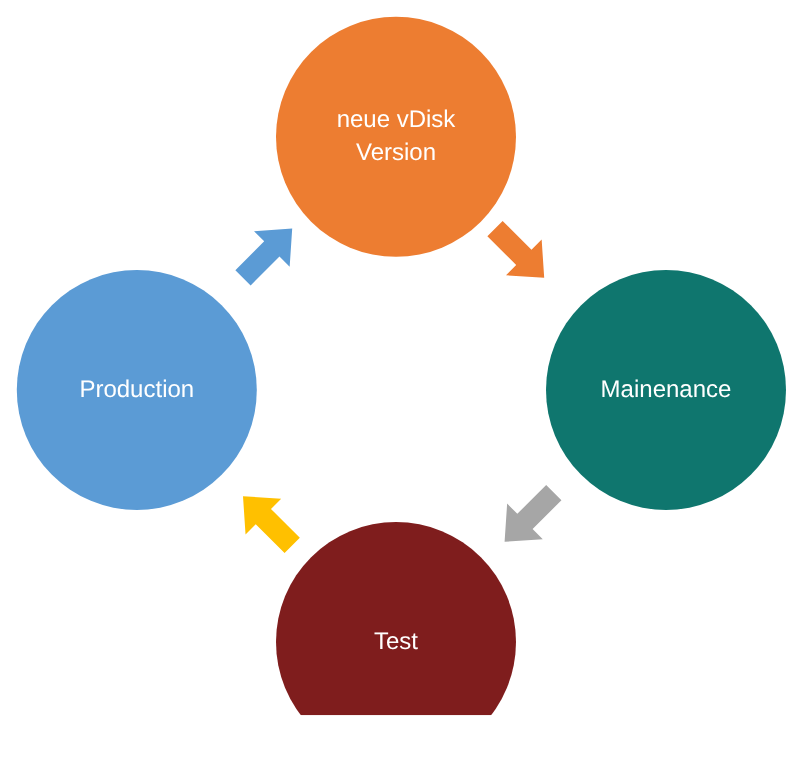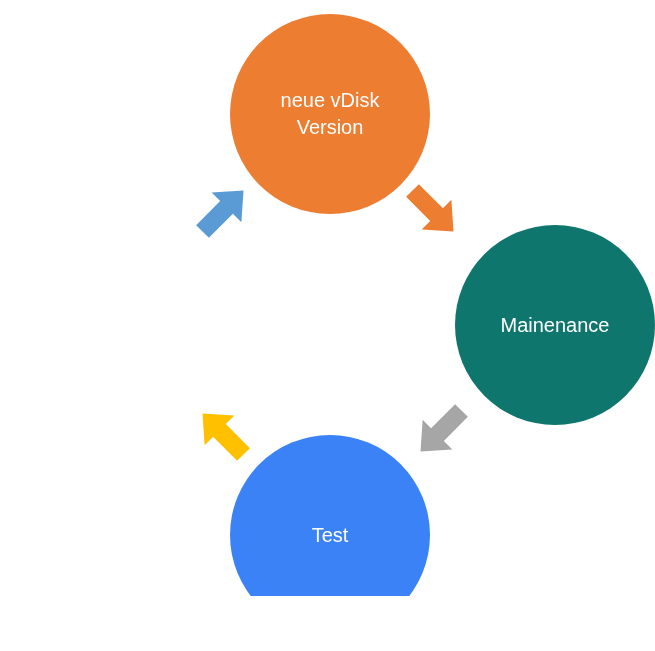--- a/index.html
+++ b/index.html
@@ -60,24 +60,27 @@
 <div class="canvas">
 
   <div class="node node-top" style="background-color: rgb(237, 125, 49);">
     <span class="label">neue vDisk Version</span>
   </div>
 
   <div class="node node-right" style="background-color: #0f766e;">
     <span class="label">Mainenance</span>
   </div>
 
-  <div class="node node-bottom" style="background-color: #3b82f6;">
+  <div class="node node-bottom" style="background-color: #7f1d1d;">
     <span class="label">Test</span>
   </div>
 
+  <div class="node node-left" style="background-color: rgb(91, 155, 213);">
+    <span class="label">Production</span>
+  </div>
 
   <div class="arrow arrow-tr">
     <svg viewBox="0 0 70 70" aria-hidden="true">
       <path d="M6,26 L40,26 L40,14 L64,35 L40,56 L40,44 L6,44 Z" style="fill: rgb(237, 125, 49);"></path>
     </svg>
   </div>
 
   <div class="arrow arrow-br">
     <svg viewBox="0 0 70 70" aria-hidden="true">
       <path d="M6,26 L40,26 L40,14 L64,35 L40,56 L40,44 L6,44 Z" style="fill: rgb(166, 166, 166);"></path>

